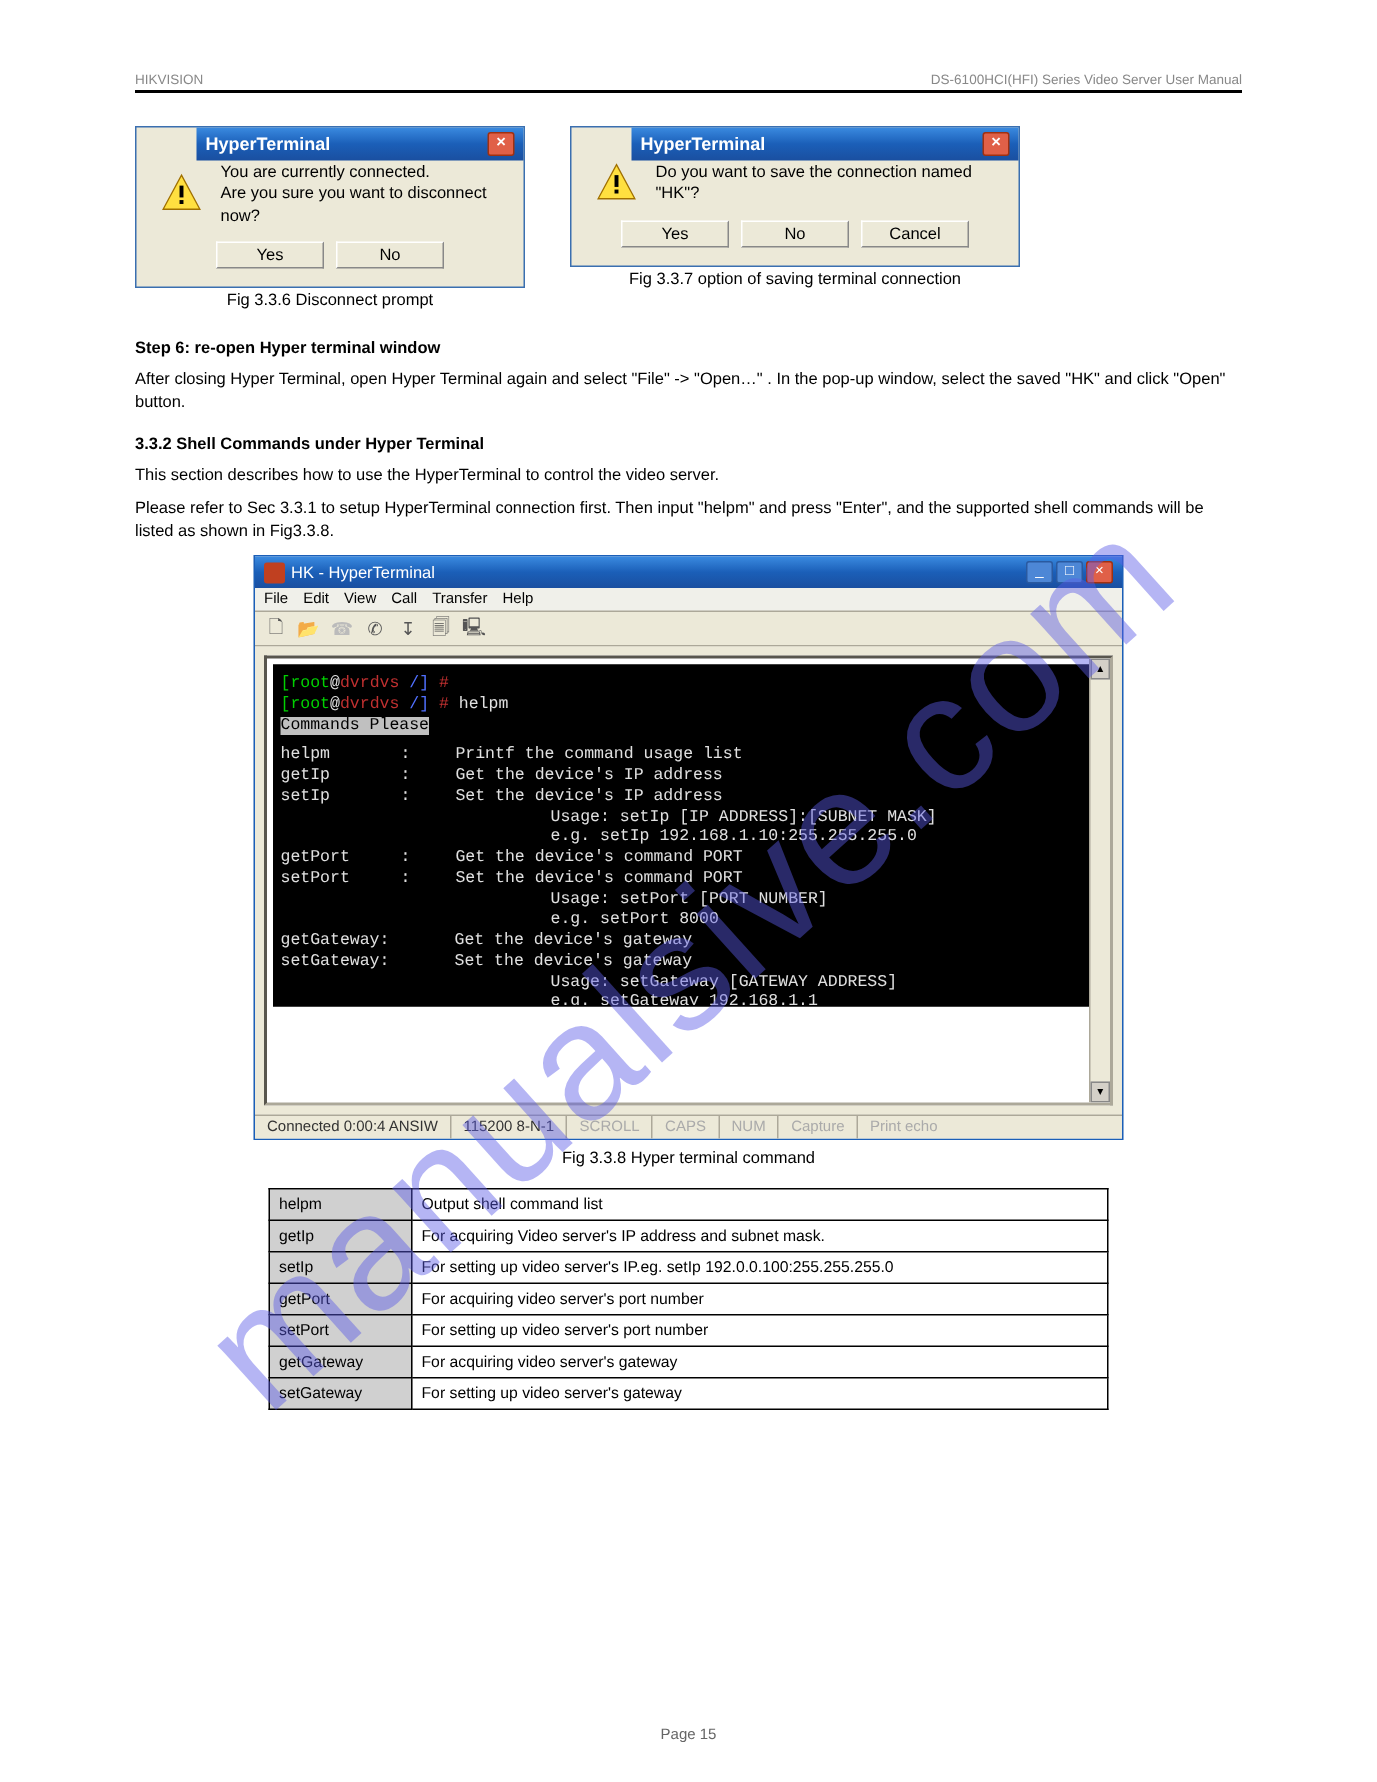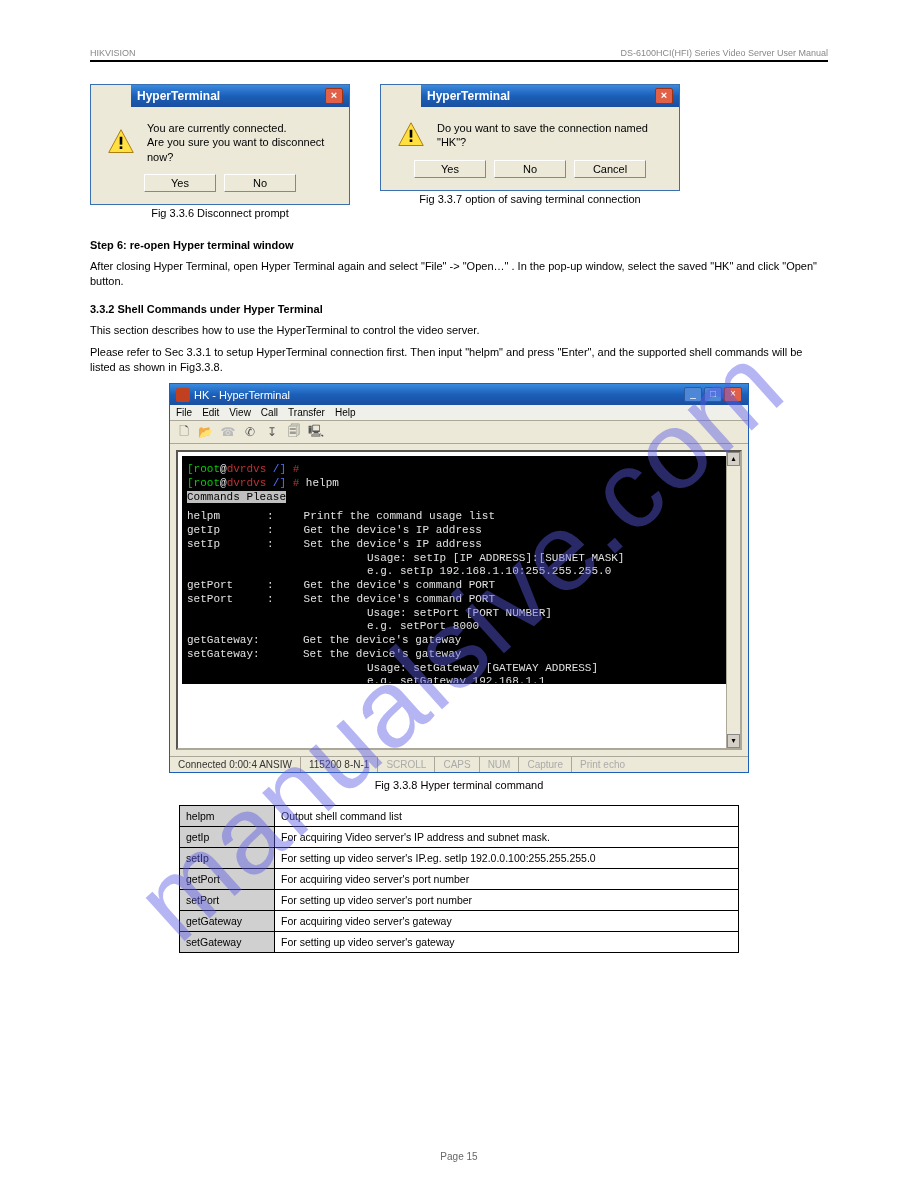--- a/index.html
+++ b/index.html
@@ -52,21 +52,21 @@
     width: 18px; height: 16px;
     background: #e06048;
     border: 1px solid #a03010;
     color: #fff;
     font-size: 11px;
     line-height: 12px;
     text-align: center;
     border-radius: 2px;
   }
   .xp-body {
-    padding: 14px 16px 12px 16px;
+    padding: 1px 16px 12px 16px;
     display: flex;
     flex-direction: column;
     align-items: center;
   }
   .xp-msg-row {
     display: flex;
     align-items: center;
     gap: 12px;
     margin-bottom: 10px;
   }

